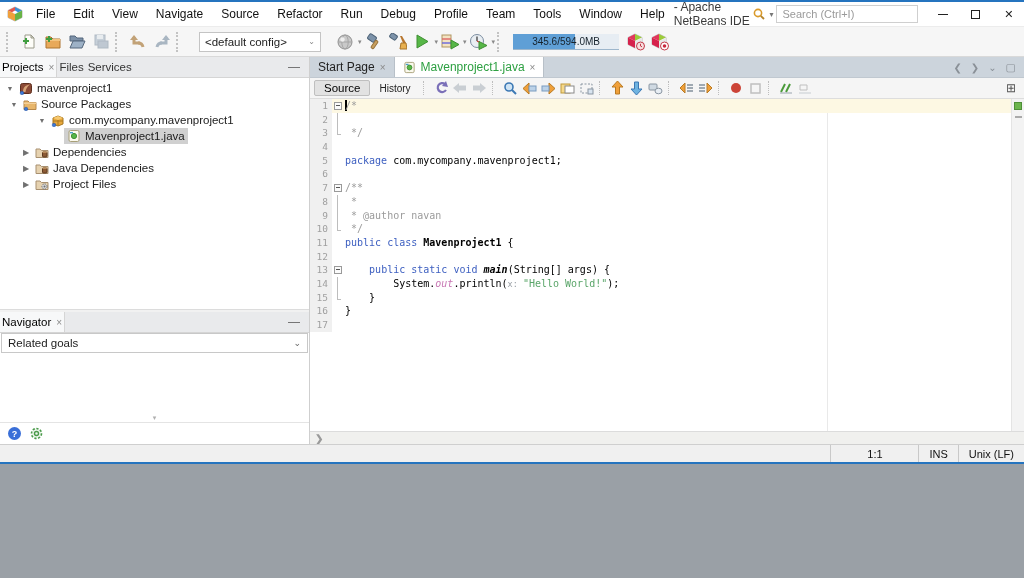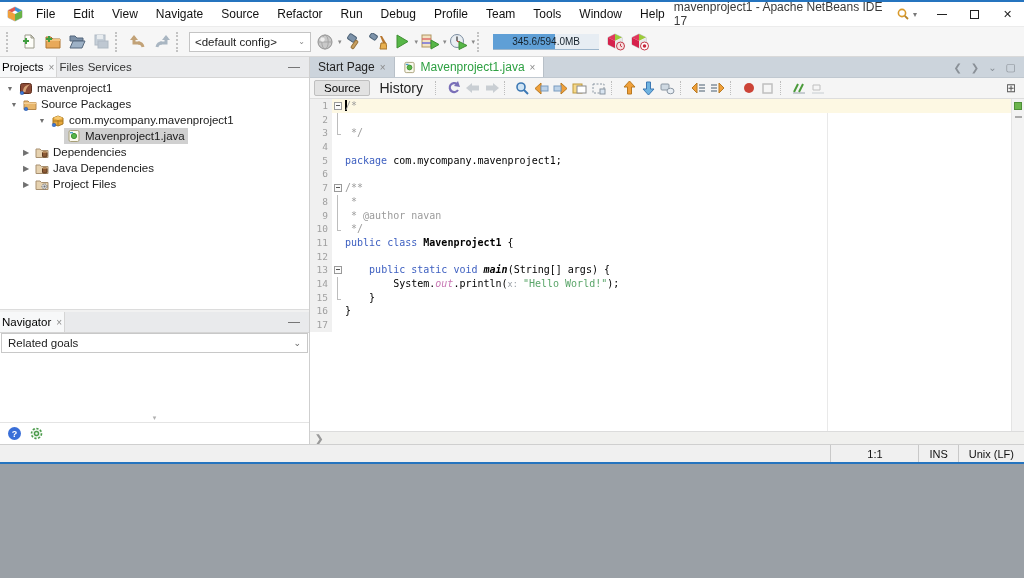--- a/index.html
+++ b/index.html
@@ -25,21 +25,21 @@
   .glyph-max{ width:9px; height:9px; border:1px solid #222; display:block; }
 
   
   .toolbar{ height:31px; flex:0 0 auto; background:#f6f6f6; border-top:1px solid #ececec;
             border-bottom:1px solid #d9d9d9; display:flex; align-items:center; padding:0 4px; }
   .grip{ width:7px; height:20px; border-left:2px dotted #c3c3c3; margin:0 4px 0 2px; }
   .tbtn{ width:24px; height:24px; display:grid; place-items:center; border-radius:2px; }
   .tbtn.dis{ opacity:.45; }
   .drop{ font-size:7px; color:#888; margin-left:1px; }
   .cfg{ width:122px; height:20px; background:#fff; border:1px solid #c4c4c4; display:flex; align-items:center;
-        font-size:11.5px; padding:8px 5px; margin:0 2px; color:#222; }
+        font-size:11.5px; padding:8px 5px; margin:0 12px; color:#222; }
   .cfg .drop{ margin-left:auto; font-size:8px; }
   .mem{ position:relative; width:106px; height:16px; background:#e7edf3; margin:0 5px; border-bottom:1px solid #9db6cc; }
   .mem-fill{ position:absolute; left:0; top:0; bottom:0; width:58%; background:var(--mem,#5f9fd6); }
   .mem-text{ position:relative; display:block; text-align:center; font-size:10px; line-height:16px; color:#16222c; }
 
   
   .main{ flex:1 1 auto; display:flex; min-height:0; }
   .left{ width:310px; flex:0 0 auto; display:flex; flex-direction:column; border-right:1px solid #cfcfcf; background:#fff; }
   .panel-head{ height:21px; flex:0 0 auto; background:#e9eaec; border-bottom:1px solid #d5d5d5; display:flex; align-items:stretch; }
   .ptab{ display:flex; align-items:center; gap:5px; padding:0 2px; font-size:11.5px; color:#333; }
@@ -67,21 +67,21 @@
   
   .editor{ flex:1 1 auto; display:flex; flex-direction:column; min-width:0; }
   .etabs{ height:21px; flex:0 0 auto; background:#ccd4dc; display:flex; align-items:stretch; border-bottom:1px solid #c0c8d0; }
   .etab{ display:flex; align-items:center; gap:5px; padding:0 8px; font-size:12px; color:#222; }
   .etab.active{ background:#fff; color:var(--tabgreen,#2da042); border-right:1px solid #b8c0c8; border-left:1px solid #b8c0c8; }
   .etabs-right{ margin-left:auto; display:flex; align-items:center; gap:9px; padding-right:8px; color:#8a9097; font-size:10px; }
 
   .etoolbar{ height:21px; flex:0 0 auto; background:#f5f5f5; border-bottom:1px solid #dddddd;
              display:flex; align-items:center; padding:0 4px; }
   .srcbtn{ font-size:11.5px; padding:1px 9px; border:1px solid #bfbfbf; background:#e2e2e2; border-radius:2px; color:#000; }
-  .histbtn{ font-size:14px; padding:2px 9px; color:#222; }
+  .histbtn{ font-size:10px; padding:2px 9px; color:#222; }
   .ebtn{ width:19px; height:18px; display:grid; place-items:center; }
   .egrip{ width:6px; height:14px; border-left:1px dotted #bdbdbd; margin:0 3px; }
   .esplit-btn{ margin-left:auto; color:#555; font-size:12px; padding-right:4px; }
 
   .codewrap{ flex:1 1 auto; display:flex; min-height:0; background:#fff; position:relative; }
   .codearea{ flex:1 1 auto; position:relative; overflow:hidden; }
   .margin-line{ position:absolute; top:0; bottom:0; left:517px; width:1px; background:#e9e9e9; }
   .cline{ display:flex; height:13.7px; position:relative; }
   .lnum{ width:22px; flex:0 0 auto; background:#f0f0f0; color:#a0a0a0; font-family:"DejaVu Sans Mono",monospace;
          font-size:9.5px; text-align:right; padding-right:4px; line-height:13.7px; }
@@ -149,20 +149,21 @@
         <span class="menu-item">Window</span>
         <span class="menu-item">Help</span>
       </div>
     <div class="win-title">mavenproject1 - Apache NetBeans IDE 17</div>
     <div class="search-wrap">
       <svg width="14" height="14" viewBox="0 0 14 14">
         <circle cx="6" cy="6" r="3.6" fill="none" stroke="#d99a2b" stroke-width="1.6"></circle>
         <line x1="8.8" y1="8.8" x2="12" y2="12" stroke="#b5832a" stroke-width="1.8"></line>
       </svg>
       <span class="search-caret">▾</span>
+      <div class="search-box">Search (Ctrl+I)</div>
     </div>
     <div class="win-btns">
       <span class="win-btn">
           <span class="glyph-min"></span>
         </span>
       <span class="win-btn">
           <span class="glyph-max"></span>
         </span>
       <span class="win-btn">✕</span>
     </div>

